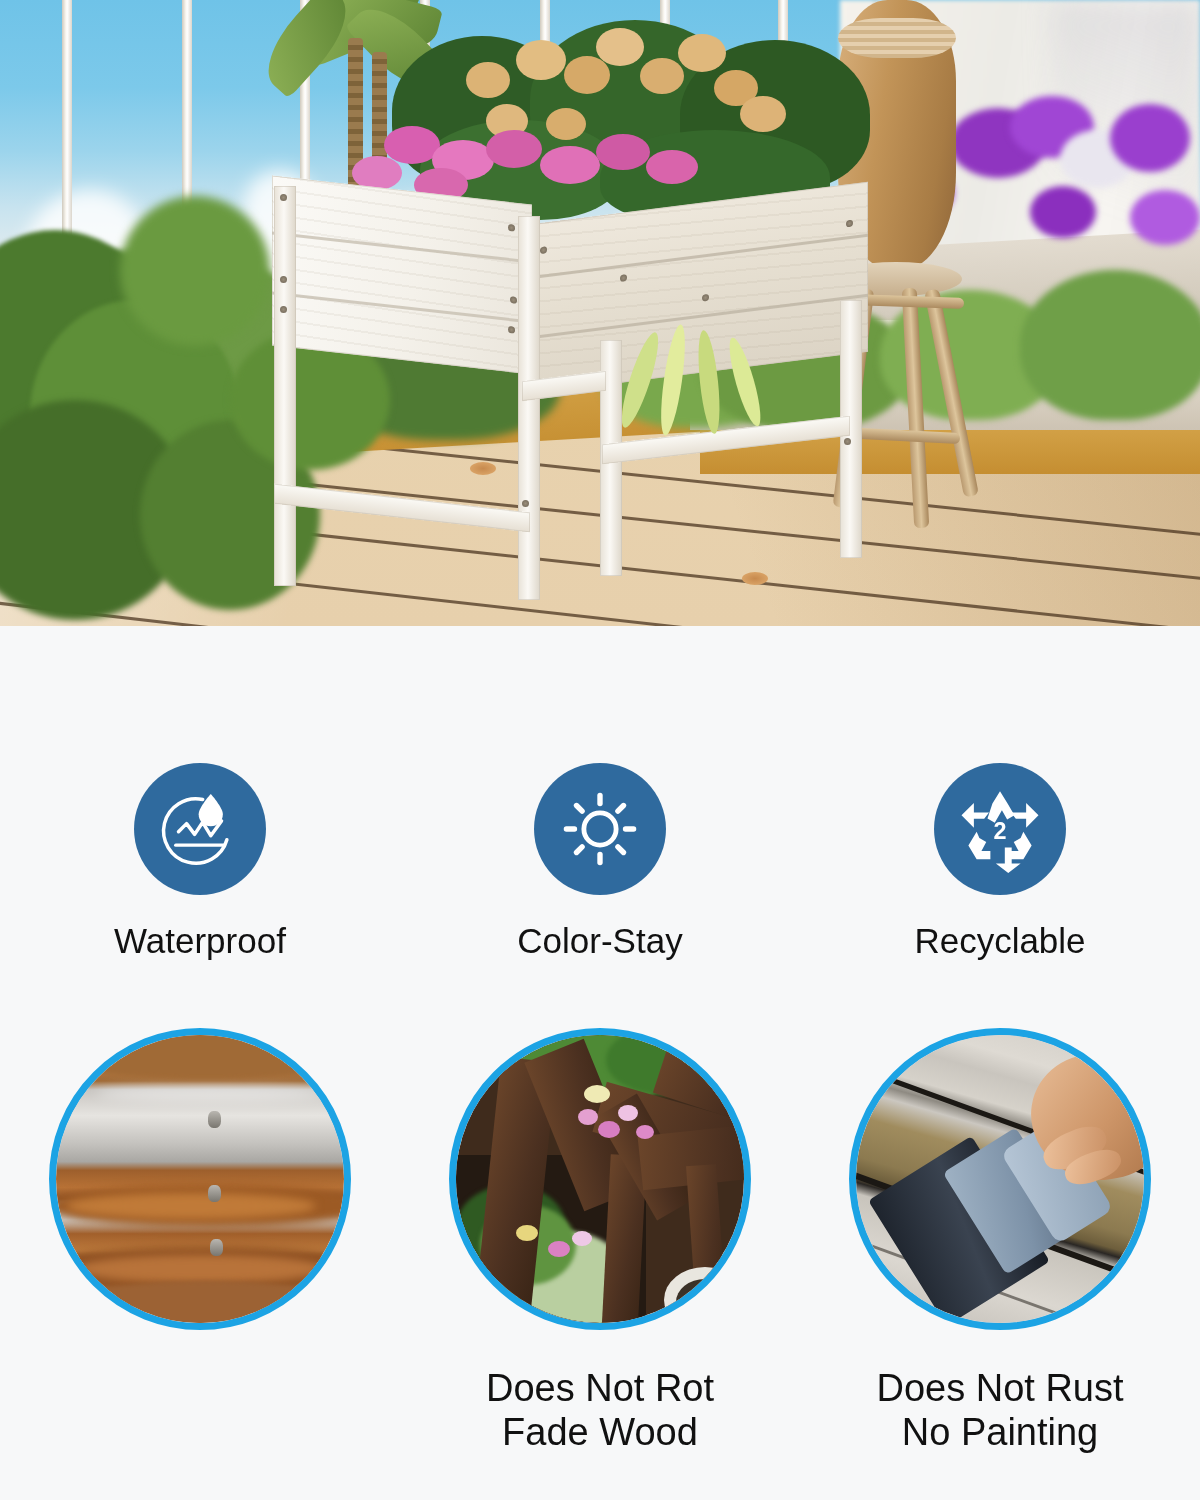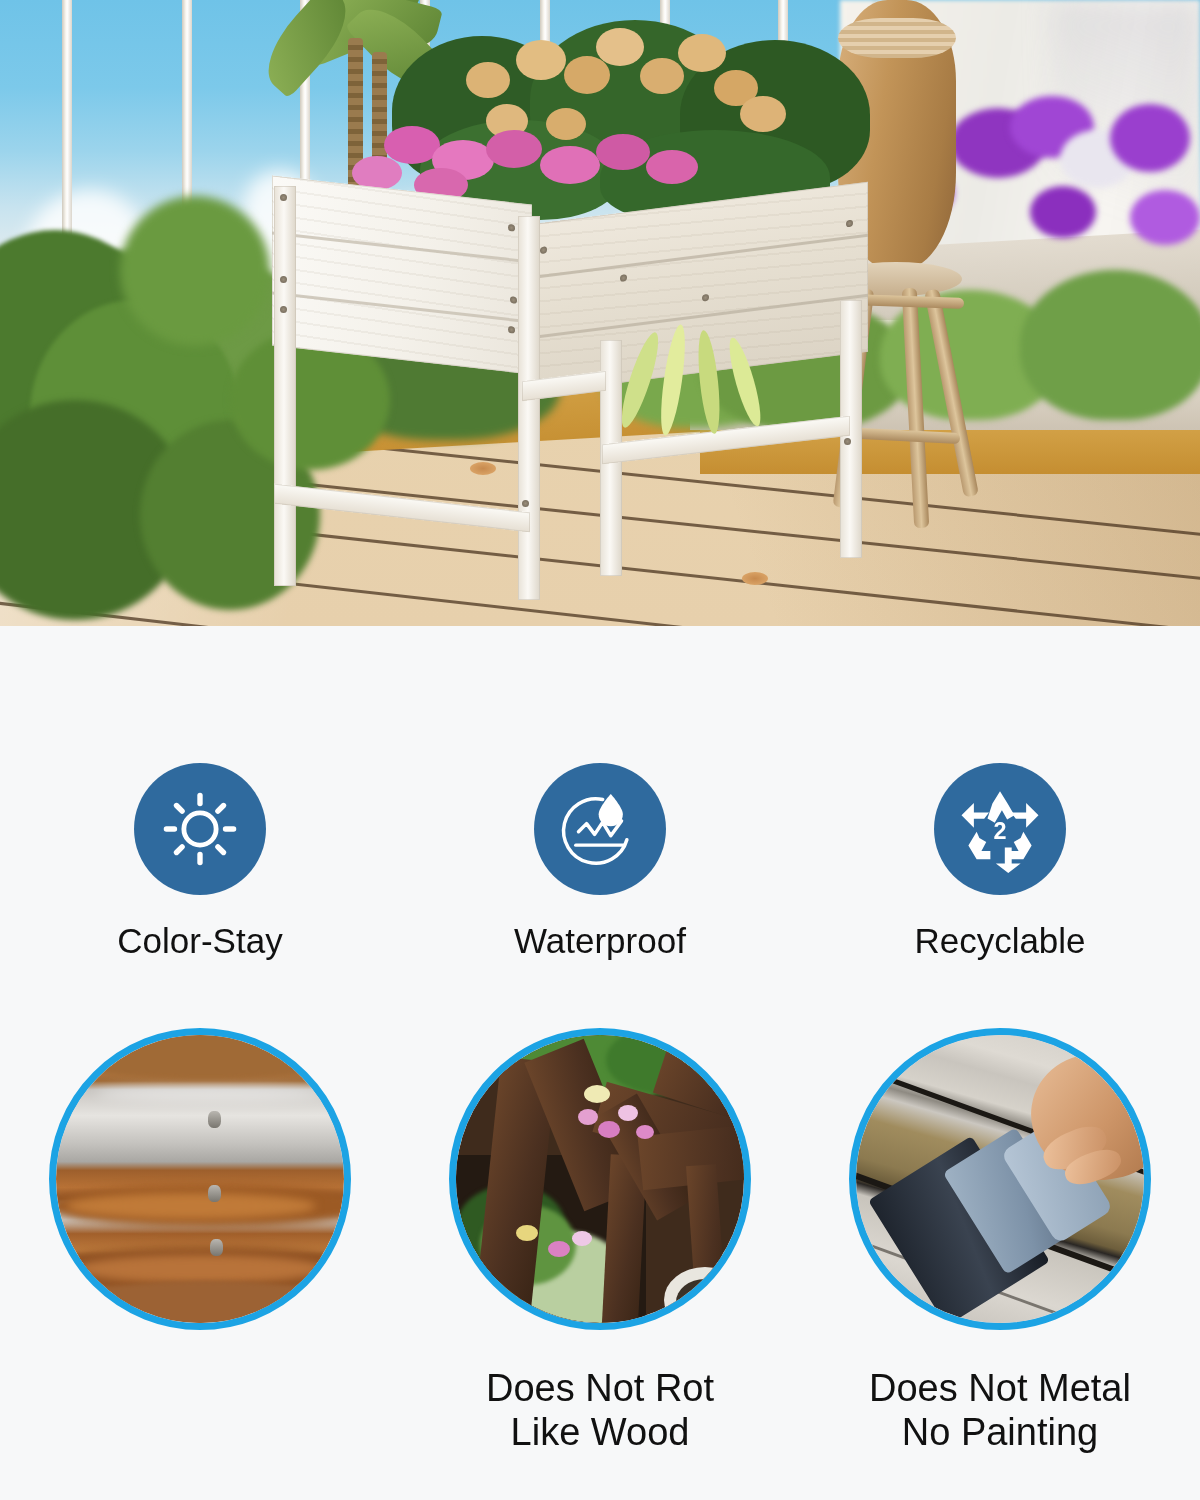--- a/index.html
+++ b/index.html
@@ -379,45 +379,45 @@
     <div class="foliage" style="left:700px; top:330px; width:18px; height:104px; background:#c8da7e; border-radius:50%; transform:rotate(-6deg);"></div>
     <div class="foliage" style="left:736px; top:336px; width:18px; height:92px;  background:#dcea96; border-radius:50%; transform:rotate(-16deg);"></div>
   </div>
 
 
   <div class="features">
 
 
     <div class="feature">
       <div class="fcircle">
+        <svg width="86" height="86" viewBox="0 0 64 64" fill="none" stroke="#fff" stroke-width="2.6" stroke-linecap="round" stroke-linejoin="round">
+          <path d="M34 10a24 24 0 1 0 18 30"></path>
+          <path d="M40 6c0 0-9 10-9 15a9 9 0 0 0 18 0c0-5-9-15-9-15z" fill="#fff" stroke="none"></path>
+          <path d="M16 34l6-6 6 8 6-9 6 10 8-11"></path>
+          <path d="M14 44h36"></path>
+        </svg>
+      </div>
+      <div class="flabel">Waterproof</div>
+    </div>
+
+    <div class="feature">
+      <div class="fcircle">
         <svg width="86" height="86" viewBox="0 0 64 64" fill="none" stroke="#fff" stroke-width="4" stroke-linecap="round">
           <circle cx="32" cy="32" r="12" stroke-width="3.6"></circle>
           <path d="M32 7v6"></path>
             <path d="M32 51v6"></path>
           <path d="M7 32h6"></path>
             <path d="M51 32h6"></path>
           <path d="M14.5 14.5l4.2 4.2"></path>
             <path d="M45.3 45.3l4.2 4.2"></path>
           <path d="M14.5 49.5l4.2-4.2"></path>
             <path d="M45.3 18.7l4.2-4.2"></path>
         </svg>
       </div>
       <div class="flabel">Color-Stay</div>
-    </div>
-
-    <div class="feature">
-      <div class="fcircle">
-        <svg width="86" height="86" viewBox="0 0 64 64" fill="none" stroke="#fff" stroke-width="2.6" stroke-linecap="round" stroke-linejoin="round">
-          <path d="M34 10a24 24 0 1 0 18 30"></path>
-          <path d="M40 6c0 0-9 10-9 15a9 9 0 0 0 18 0c0-5-9-15-9-15z" fill="#fff" stroke="none"></path>
-          <path d="M16 34l6-6 6 8 6-9 6 10 8-11"></path>
-          <path d="M14 44h36"></path>
-        </svg>
-      </div>
-      <div class="flabel">Waterproof</div>
     </div>
 
     <div class="feature">
       <div class="fcircle">
         <svg width="88" height="88" viewBox="0 0 64 64">
           <g fill="#fff">
 
             <path d="M26.5 13.5 L32 4.5 L37.5 13.5 L42.5 22 L37.2 25 L33.4 18.4 L28.2 27.4 L22.9 24.4 Z"></path>
             <path d="M40 20 L51 20 L51 13 L60 22 L51 31 L51 24.5 L43.5 24.5 Z"></path>
 
@@ -484,35 +484,35 @@
           <div class="wflower" style="left:128px; top:50px;  width:26px; height:18px; background:#efeab4;"></div>
           <div class="wflower" style="left:60px;  top:190px; width:22px; height:16px; background:#e7d67e;"></div>
           <div class="wflower" style="left:92px;  top:206px; width:22px; height:16px; background:#da81c3;"></div>
           <div class="wflower" style="left:116px; top:196px; width:20px; height:15px; background:#eec8e6;"></div>
 
           <div class="wflower" style="left:208px; top:232px; width:82px; height:66px; background:#e9e6df; border-radius:50%;"></div>
           <div class="wflower" style="left:220px; top:244px; width:58px; height:46px; background:#3b3228; border-radius:50%;"></div>
         </div>
       </div>
       <div class="ccap">Does Not Rot
-Like Wood</div>
+Fade Wood</div>
     </div>
 
     <div class="comp">
       <div class="cphoto">
         <div class="cinner">
           <div class="paint-bg"></div>
           <div class="gap-line" style="left:-30px; top:88px;  width:380px; height:5px;  transform:rotate(20deg);"></div>
           <div class="gap-line" style="left:-30px; top:196px; width:380px; height:6px;  transform:rotate(20deg);"></div>
           <div class="gap-line" style="left:-30px; top:262px; width:380px; height:3px;  transform:rotate(20deg); background:rgba(80,76,70,.7);"></div>
           <div class="brush-head"></div>
           <div class="brush-ferr"></div>
           <div class="brush-hand-grip"></div>
           <div class="hand"></div>
           <div class="finger" style="left:186px; top:96px; width:66px; height:34px; transform:rotate(-24deg);"></div>
           <div class="finger" style="left:208px; top:118px; width:58px; height:28px; transform:rotate(-20deg);"></div>
         </div>
       </div>
-      <div class="ccap">Does Not Metal
+      <div class="ccap">Does Not Rust
 No Painting</div>
     </div>
   </div>
 </div>
 
 </body></html>

